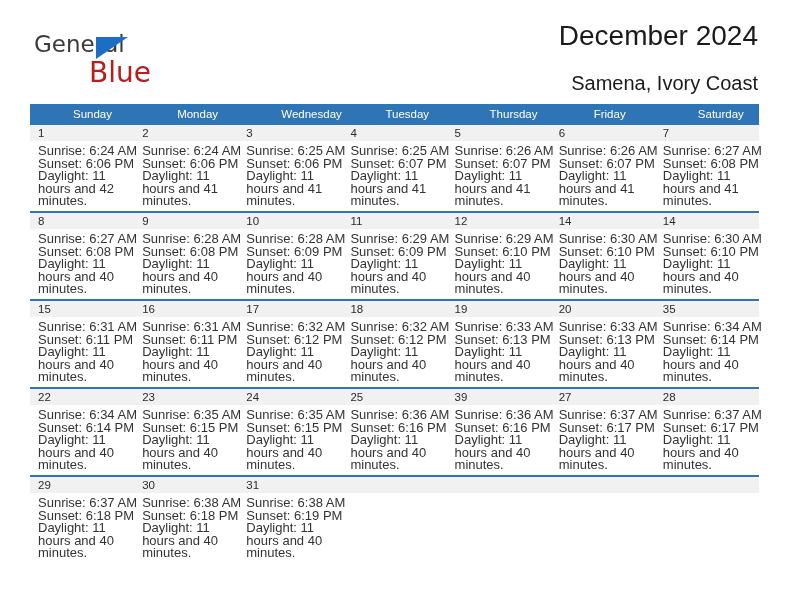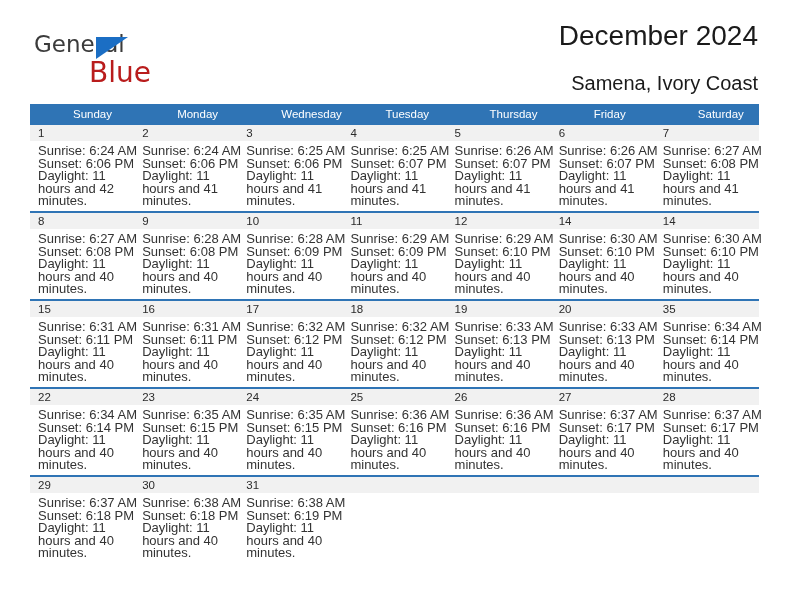--- a/index.html
+++ b/index.html
@@ -352,21 +352,21 @@
           </div>
         </div>
         <div class="week">
           <div class="week-top-gap"></div>
           <div class="week-rule"></div>
           <div class="daynum-row">
             <div class="daynum">22</div>
             <div class="daynum">23</div>
             <div class="daynum">24</div>
             <div class="daynum">25</div>
-            <div class="daynum">26</div>
+            <div class="daynum">39</div>
             <div class="daynum">27</div>
             <div class="daynum">28</div>
           </div>
           <div class="detail-row">
             <div class="cell-detail">
               <div>Sunrise: 6:34 AM</div>
               <div>Sunset: 6:14 PM</div>
               <div class="daylight-line">Daylight: 11 hours and 40 minutes.</div>
             </div>
             <div class="cell-detail">

